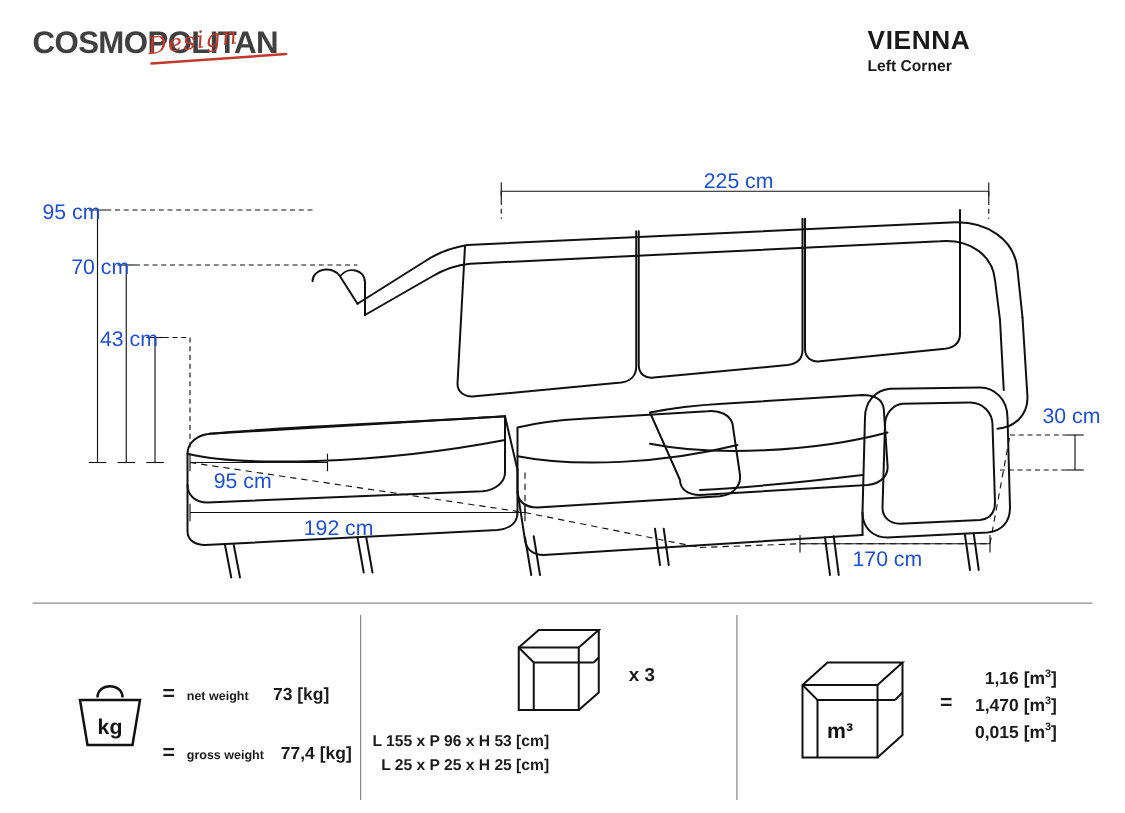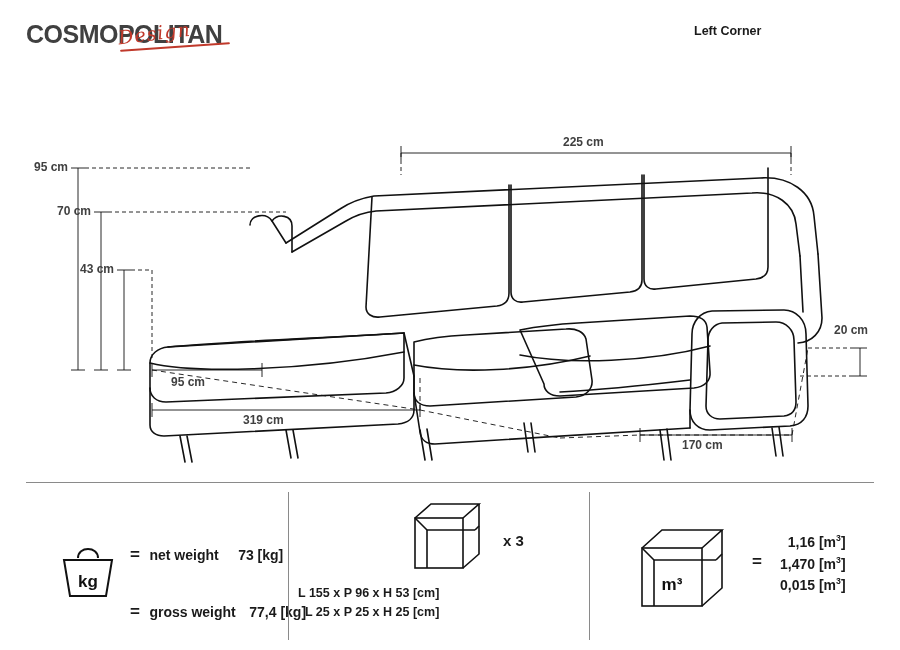--- a/index.html
+++ b/index.html
@@ -32,61 +32,62 @@
   }
   .model{position:absolute;right:26px;top:22px;text-align:left;width:180px;}
   .model-name{font-size:21px;font-weight:bold;letter-spacing:0.5px;line-height:1.05;}
   .model-variant{font-size:12.5px;font-weight:bold;margin-top:2px;}
 
   
   .drawing{position:absolute;left:0;top:80px;width:900px;height:390px;}
   svg{display:block;}
 
   .dimlabel{
-    position:absolute;font-size:12px;font-weight:bold;color:#404040;
+    position:absolute;font-size:17px;font-weight:normal;color:#1d4ed8;
     white-space:nowrap;
   }
 
   
   .hr{
     position:absolute;left:26px;top:482px;width:848px;height:1px;
     background:#8a8a8a;
   }
 
   
   .panels{position:absolute;left:26px;top:492px;width:848px;height:148px;display:flex;}
   .panel{position:relative;flex:0 0 auto;}
   .p1{width:262px;}
   .p2{width:300px;border-left:1px solid #8a8a8a;border-right:1px solid #8a8a8a;text-align:right;}
   .p3{width:285px;}
 
   .weight-row{
     position:absolute;font-size:12.5px;font-weight:bold;white-space:nowrap;
   }
-  .small-lbl{font-size:14px;font-weight:bold;}
+  .small-lbl{font-size:10px;font-weight:bold;}
   .val{font-size:14px;font-weight:bold;}
 
   .boxlines{font-size:12.5px;font-weight:bold;line-height:1.55;}
   .x3{font-size:15px;font-weight:bold;}
   .volnums{font-size:14px;font-weight:bold;line-height:1.55;}
   .eq{font-size:17px;font-weight:bold;}
   sup{font-size:0.62em;vertical-align:super;}
 </style>
 </head>
 <body>
 
 <div class="page">
 
   <div class="brand">
     <div class="brand-main">COSMOPOLITAN</div>
   </div>
   <div class="brand-sub">Design</div>
   <div class="brand-underline"></div>
 
   <div class="model">
+    <div class="model-name">VIENNA</div>
     <div class="model-variant">Left Corner</div>
   </div>
 
   <div class="drawing">
     <svg width="900" height="390" viewBox="0 0 900 390">
       <g fill="none" stroke="#111" stroke-width="1.6" stroke-linejoin="round" stroke-linecap="round">
 
         <path d="M250 145 C250 135 266 132 272 141 L286 163"></path>
         <path d="M272 141 C278 133 292 135 292 146 L292 172"></path>
 
@@ -191,23 +192,23 @@
         <path d="M792 355 L808 268"></path>
         <path d="M420 330 L420 296"></path>
       </g>
     </svg>
 
     <div class="dimlabel" style="left:563px;top:55px;">225 cm</div>
     <div class="dimlabel" style="left:34px;top:80px;">95 cm</div>
     <div class="dimlabel" style="left:57px;top:124px;">70 cm</div>
     <div class="dimlabel" style="left:80px;top:182px;">43 cm</div>
     <div class="dimlabel" style="left:171px;top:295px;">95 cm</div>
-    <div class="dimlabel" style="left:243px;top:333px;">319 cm</div>
+    <div class="dimlabel" style="left:243px;top:333px;">192 cm</div>
     <div class="dimlabel" style="left:682px;top:358px;">170 cm</div>
-    <div class="dimlabel" style="left:834px;top:243px;">20 cm</div>
+    <div class="dimlabel" style="left:834px;top:243px;">30 cm</div>
   </div>
 
   <div class="hr"></div>
 
   <div class="panels">
 
     <div class="panel p1">
       <svg width="90" height="70" style="position:absolute;left:22px;top:42px;">
         <g fill="none" stroke="#111" stroke-width="2">
           <path d="M30 24 C30 12 50 12 50 24"></path>
@@ -215,21 +216,21 @@
         </g>
         <text x="40" y="53" text-anchor="middle" font-family="Liberation Sans, sans-serif" font-size="17" font-weight="bold" fill="#111">kg</text>
       </svg>
 
       <div class="weight-row" style="left:104px;top:53px;">
         <span class="eq">=</span>
         <span class="small-lbl" style="margin-left:6px;">net weight</span>
         <span class="val" style="margin-left:16px;">73 [kg]</span>
       </div>
 
-      <div class="weight-row" style="left:104px;top:110px;">
+      <div class="weight-row" style="left:104px;top:100px;">
         <span class="eq">=</span>
         <span class="small-lbl" style="margin-left:6px;">gross weight</span>
         <span class="val" style="margin-left:10px;">77,4 [kg]</span>
       </div>
     </div>
 
     <div class="panel p2">
       <svg width="90" height="76" style="position:absolute;left:112px;top:8px;">
         <g fill="none" stroke="#111" stroke-width="1.6">
           <rect x="14" y="18" width="48" height="50"></rect>

